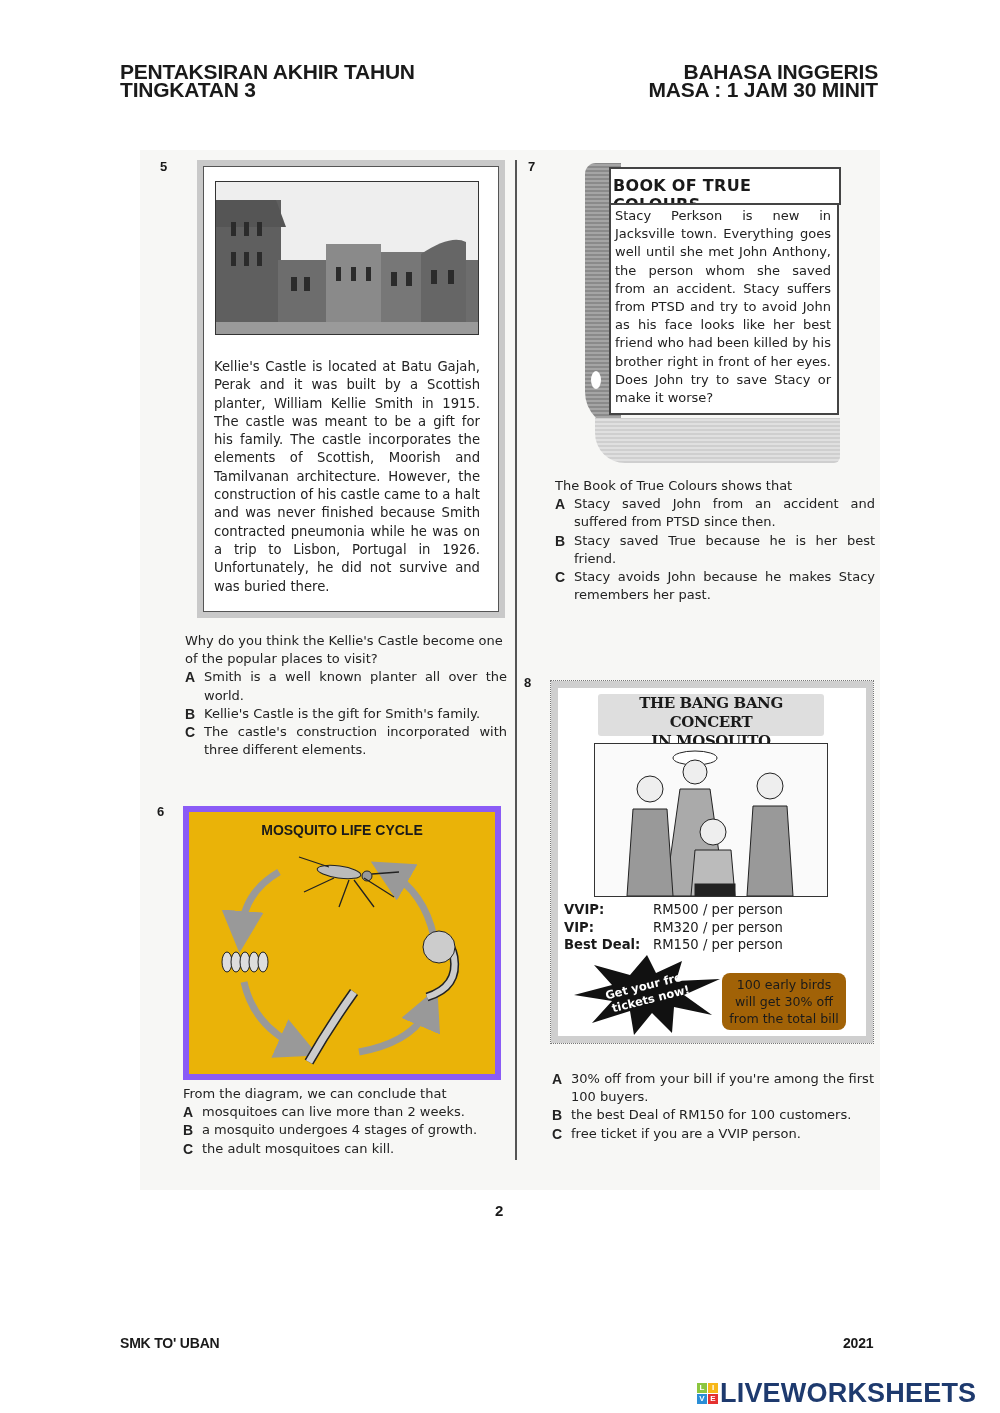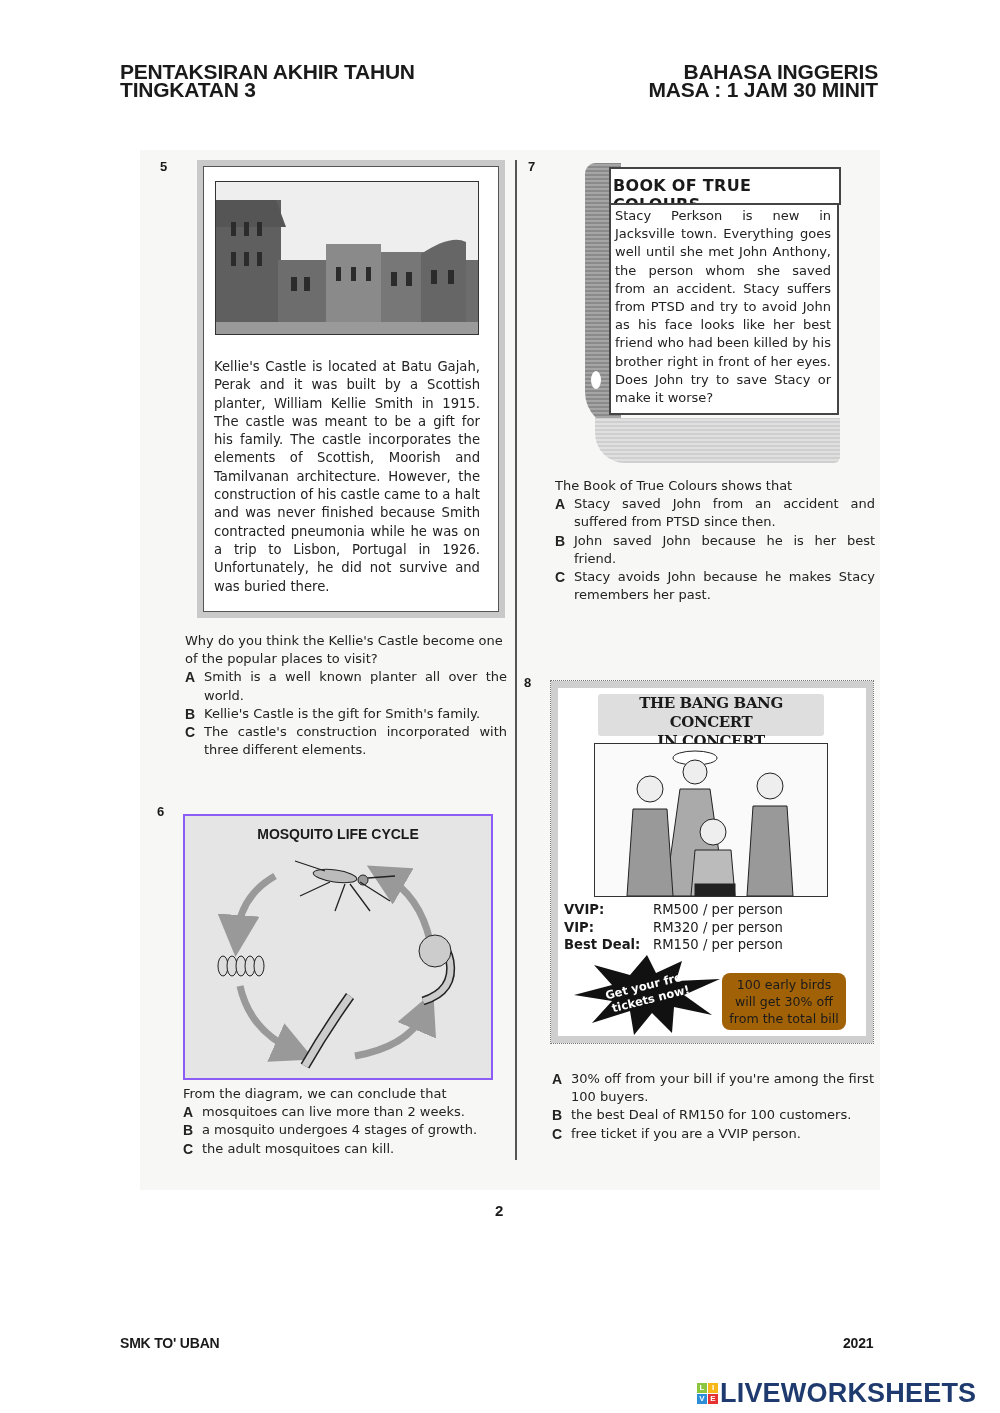--- a/index.html
+++ b/index.html
@@ -22,21 +22,21 @@
   .book-spine { position:absolute; left:0; top:0; width:36px; height:265px; background:repeating-linear-gradient(0deg,#8a8a8a 0 2px,#a5a5a5 2px 4px); border-radius:12px 0 0 40px; }
   .book-title { position:absolute; font-family:"DejaVu Sans", sans-serif; font-weight:bold; font-size:16px; letter-spacing:0.3px; }
   .book-text { position:absolute; border:2px solid #444; background:#fff; }
   .book-bottom { position:absolute; background:repeating-linear-gradient(0deg,#cfcfcf 0 2px,#e0e0e0 2px 4px); border-radius:0 0 6px 30px; }
   .concert-frame { position:absolute; border:7px solid #cfcfcf; outline:1px dotted #777; background:#fff; }
   .concert-title { position:absolute; background:#dedede; font-family:"DejaVu Serif", serif; font-weight:bold; font-size:15px; line-height:19px; text-align:center; letter-spacing:-0.4px; border-radius:3px; }
   .price-row { display:flex; font-family:"DejaVu Sans", sans-serif; font-size:13.2px; line-height:17.5px; }
   .price-row .k { font-weight:bold; width:89px; }
   .starburst { position:absolute; }
   .earlybird { position:absolute; background:#a16207; border-radius:8px; font-family:"DejaVu Sans", sans-serif; font-size:12.6px; line-height:17px; text-align:center; padding:3px 4px; }
-  .diagram { position:absolute; border:2px solid #8b5cf6; background:#e5e5e5;margin-top:8px; }
+  .diagram { position:absolute; border:6px solid #8b5cf6; background:#eab308; }
   .pageno { position:absolute; font-weight:bold; font-size:15px; }
   .lw-logo { position:absolute; display:flex; align-items:center; }
   .lw-squares { display:grid; grid-template-columns:10px 10px; grid-template-rows:10px 10px; gap:1px; margin-right:2px; }
   .lw-squares span { font-size:8px; color:#fff; font-weight:bold; display:flex; align-items:center; justify-content:center; line-height:10px; font-family:"Liberation Sans", sans-serif; }
   .lw-text { font-family:"Liberation Sans", sans-serif; font-weight:bold; font-size:27px; color:#1e3a6e; letter-spacing:0.2px; }
 </style>
 </head>
 <body>
 
 <div class="abs hdr" style="left:120px;top:63px;">
@@ -165,33 +165,33 @@
   <div class="abs passage" style="left:30px;top:44px;width:216px;font-size:13px;line-height:18.2px;">Stacy Perkson is new in Jacksville town. Everything goes well until she met John Anthony, the person whom she saved from an accident. Stacy suffers from PTSD and try to avoid John as his face looks like her best friend who had been killed by his brother right in front of her eyes. Does John try to save Stacy or make it worse?</div>
 </div>
 <div class="abs qtext" style="left:555px;top:477px;width:320px;">
   <div>The Book of True Colours shows that</div>
   <div class="opt">
       <span class="lbl">A</span>
       <span class="txt">Stacy saved John from an accident and suffered from PTSD since then.</span>
     </div>
   <div class="opt">
       <span class="lbl">B</span>
-      <span class="txt">John saved John because he is her best friend.</span>
+      <span class="txt">Stacy saved True because he is her best friend.</span>
     </div>
   <div class="opt">
       <span class="lbl">C</span>
       <span class="txt">Stacy avoids John because he makes Stacy remembers her past.</span>
     </div>
 </div>
 
 <div class="qnum" style="left:524px;top:675px;">8</div>
 <div class="concert-frame" style="left:551px;top:681px;width:308px;height:348px;"></div>
 <div class="concert-title" style="left:598px;top:694px;width:226px;height:42px;">
   <div>THE BANG BANG CONCERT</div>
-  <div>IN CONCERT</div>
+  <div>IN MOSQUITO</div>
 </div>
 <div style="position:absolute;left:594px;top:743px;width:232px;height:152px;border:1px solid #333;background:#fafafa;">
   <svg width="232" height="152" viewBox="0 0 232 152">
     <g stroke="#222" stroke-width="1" fill="#bbb">
       <ellipse cx="100" cy="14" rx="22" ry="7" fill="#fff"></ellipse>
       <circle cx="100" cy="28" r="12" fill="#eee"></circle>
       <path d="M85,45 L115,45 L130,152 L70,152 Z" fill="#aaa"></path>
       <circle cx="55" cy="45" r="13" fill="#eee"></circle>
       <path d="M38,65 L72,65 L78,152 L32,152 Z" fill="#999"></path>
       <circle cx="175" cy="42" r="13" fill="#eee"></circle>

